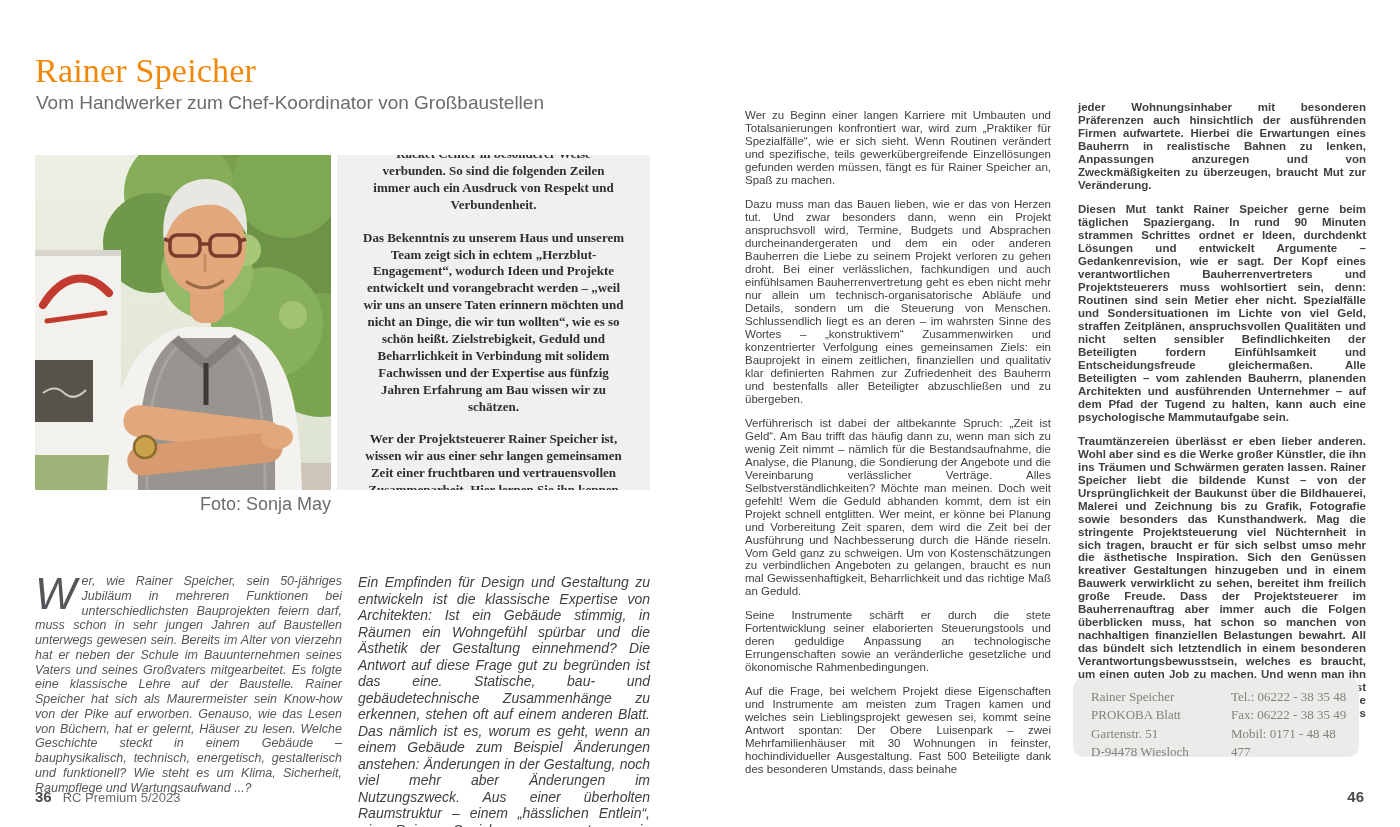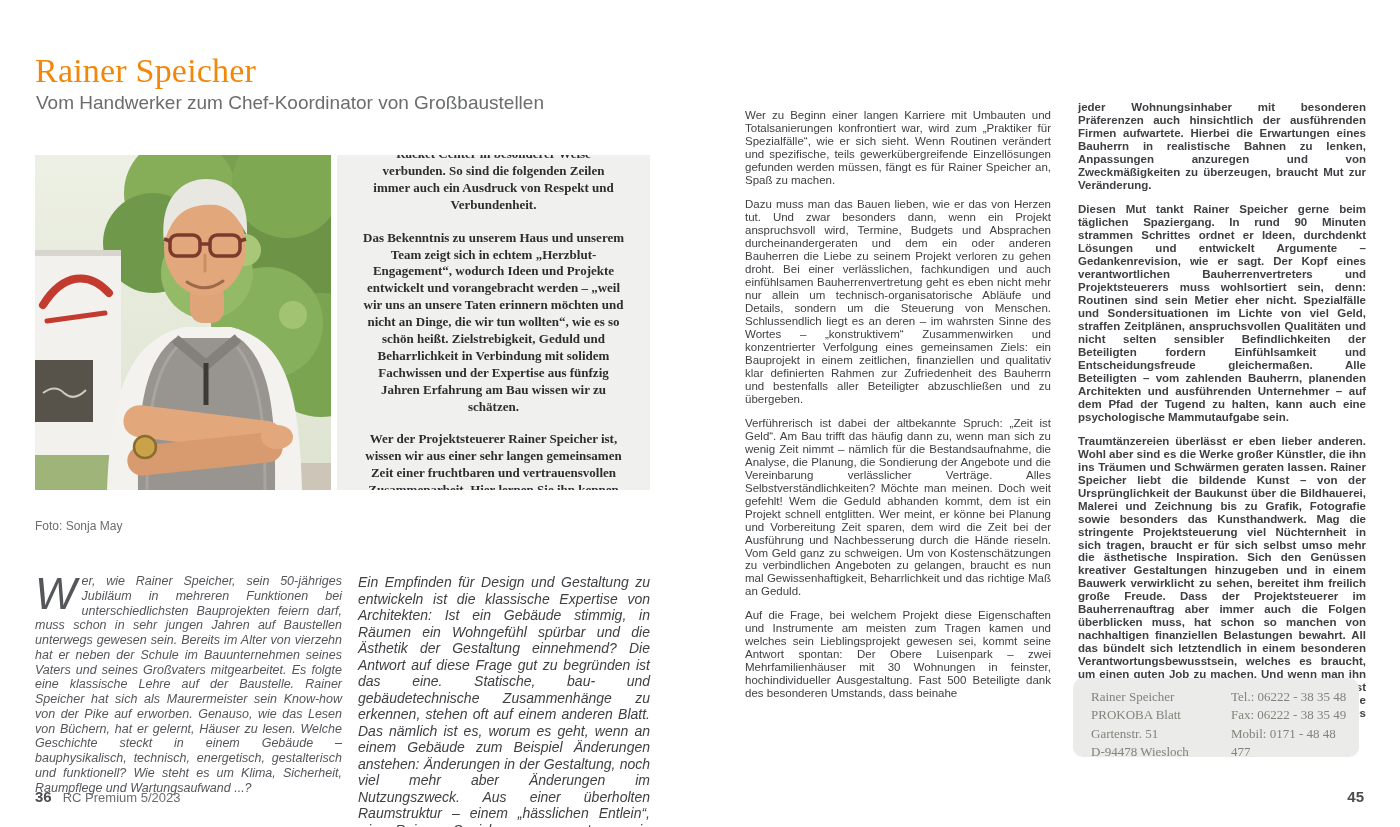--- a/index.html
+++ b/index.html
@@ -27,22 +27,22 @@
   }
 
   
   .photo {
     position: absolute; left: 35px; top: 155px;
     width: 296px; height: 335px; overflow: hidden;
     background: #e4e9dc;
   }
   .photo svg { display: block; width: 100%; height: 100%; }
   .photo-credit {
-    position: absolute; left: 35px; top: 519px; width: 296px;
-    text-align: left; font-size: 12px; color: #6b6c6e;
+    position: absolute; left: 35px; top: 494px; width: 296px;
+    text-align: right; font-size: 18px; color: #6b6c6e;
   }
 
   
   .intro-box {
     position: absolute; left: 337px; top: 155px;
     width: 313px; height: 335px;
     background: #f0f0ee;
     display: flex; flex-direction: column; justify-content: center;
     padding: 14px 26px; overflow: hidden;
     text-align: center;
@@ -188,20 +188,21 @@
   </div>
 
   <div class="col lcol2">
     <p>Ein Empfinden für Design und Gestaltung zu entwickeln ist die klassische Expertise von Architekten: Ist ein Gebäude stimmig, in Räumen ein Wohngefühl spürbar und die Ästhetik der Gestaltung einnehmend? Die Antwort auf diese Frage gut zu begründen ist das eine. Statische, bau- und gebäudetechnische Zusammenhänge zu erkennen, stehen oft auf einem anderen Blatt. Das nämlich ist es, worum es geht, wenn an einem Gebäude zum Beispiel Änderungen anstehen: Änderungen in der Gestaltung, noch viel mehr aber Änderungen im Nutzungszweck. Aus einer überholten Raumstruktur – einem „hässlichen Entlein“, wie Rainer Speicher es nennt – ein ansehnliches, wohnliches und zweckmäßiges Objekt („einen wunderschönen Schwan“) zu entwickeln, braucht Erfahrungen aus der praktischen Tätigkeit als Handwerker, Projektkoordinator und Bausachverständiger.</p>
   </div>
 
   <div class="col rcol1">
     <p>Wer zu Beginn einer langen Karriere mit Umbauten und Totalsanierungen konfrontiert war, wird zum „Praktiker für Spezialfälle“, wie er sich sieht. Wenn Routinen verändert und spezifische, teils gewerkübergreifende Einzellösungen gefunden werden müssen, fängt es für Rainer Speicher an, Spaß zu machen.</p>
     <p>Dazu muss man das Bauen lieben, wie er das von Herzen tut. Und zwar besonders dann, wenn ein Projekt anspruchsvoll wird, Termine, Budgets und Absprachen durcheinandergeraten und dem ein oder anderen Bauherren die Liebe zu seinem Projekt verloren zu gehen droht. Bei einer verlässlichen, fachkundigen und auch einfühlsamen Bauherrenvertretung geht es eben nicht mehr nur allein um technisch-organisatorische Abläufe und Details, sondern um die Steuerung von Menschen. Schlussendlich liegt es an deren – im wahrsten Sinne des Wortes – „konstruktivem“ Zusammenwirken und konzentrierter Verfolgung eines gemeinsamen Ziels: ein Bauprojekt in einem zeitlichen, finanziellen und qualitativ klar definierten Rahmen zur Zufriedenheit des Bauherrn und bestenfalls aller Beteiligter abzuschließen und zu übergeben.</p>
     <p>Verführerisch ist dabei der altbekannte Spruch: „Zeit ist Geld“. Am Bau trifft das häufig dann zu, wenn man sich zu wenig Zeit nimmt – nämlich für die Bestandsaufnahme, die Analyse, die Planung, die Sondierung der Angebote und die Vereinbarung verlässlicher Verträge. Alles Selbstverständlichkeiten? Möchte man meinen. Doch weit gefehlt! Wem die Geduld abhanden kommt, dem ist ein Projekt schnell entglitten. Wer meint, er könne bei Planung und Vorbereitung Zeit sparen, dem wird die Zeit bei der Ausführung und Nachbesserung durch die Hände rieseln. Vom Geld ganz zu schweigen. Um von Kostenschätzungen zu verbindlichen Angeboten zu gelangen, braucht es nun mal Gewissenhaftigkeit, Beharrlichkeit und das richtige Maß an Geduld.</p>
+    <p>Seine Instrumente schärft er durch die stete Fortentwicklung seiner elaborierten Steuerungstools und deren geduldige Anpassung an technologische Errungenschaften sowie an veränderliche gesetzliche und ökonomische Rahmenbedingungen.</p>
     <p>Auf die Frage, bei welchem Projekt diese Eigenschaften und Instrumente am meisten zum Tragen kamen und welches sein Lieblingsprojekt gewesen sei, kommt seine Antwort spontan: Der Obere Luisenpark – zwei Mehrfamilienhäuser mit 30 Wohnungen in feinster, hochindividueller Ausgestaltung. Fast 500 Beteiligte dank des besonderen Umstands, dass beinahe</p>
   </div>
 
   <div class="col rcol2">
     <p>jeder Wohnungsinhaber mit besonderen Präferenzen auch hinsichtlich der ausführenden Firmen aufwartete. Hierbei die Erwartungen eines Bauherrn in realistische Bahnen zu lenken, Anpassungen anzuregen und von Zweckmäßigkeiten zu überzeugen, braucht Mut zur Veränderung.</p>
     <p>Diesen Mut tankt Rainer Speicher gerne beim täglichen Spaziergang. In rund 90 Minuten strammen Schrittes ordnet er Ideen, durchdenkt Lösungen und entwickelt Argumente – Gedankenrevision, wie er sagt. Der Kopf eines verantwortlichen Bauherrenvertreters und Projektsteuerers muss wohlsortiert sein, denn: Routinen sind sein Metier eher nicht. Spezialfälle und Sondersituationen im Lichte von viel Geld, straffen Zeitplänen, anspruchsvollen Qualitäten und nicht selten sensibler Befindlichkeiten der Beteiligten fordern Einfühlsamkeit und Entscheidungsfreude gleichermaßen. Alle Beteiligten – vom zahlenden Bauherrn, planenden Architekten und ausführenden Unternehmer – auf dem Pfad der Tugend zu halten, kann auch eine psychologische Mammutaufgabe sein.</p>
     <p>Traumtänzereien überlässt er eben lieber anderen. Wohl aber sind es die Werke großer Künstler, die ihn ins Träumen und Schwärmen geraten lassen. Rainer Speicher liebt die bildende Kunst – von der Ursprünglichkeit der Baukunst über die Bildhauerei, Malerei und Zeichnung bis zu Grafik, Fotografie sowie besonders das Kunsthandwerk. Mag die stringente Projektsteuerung viel Nüchternheit in sich tragen, braucht er für sich selbst umso mehr die ästhetische Inspiration. Sich den Genüssen kreativer Gestaltungen hinzugeben und in einem Bauwerk verwirklicht zu sehen, bereitet ihm freilich große Freude. Dass der Projektsteuerer im Bauherrenauftrag aber immer auch die Folgen überblicken muss, hat schon so manchen von nachhaltigen finanziellen Belastungen bewahrt. All das bündelt sich letztendlich in einem besonderen Verantwortungsbewusstsein, welches es braucht, um einen guten Job zu machen. Und wenn man ihn fragt, was sein Berufsleben so lebenswert macht, ist eine Antwort einfach: „Dass sich am Ende alle versöhnlich die Hand geben und sagen können, es ist gut geworden“!</p>
   </div>
 
   <div class="contact-card">
@@ -213,15 +214,15 @@
     </div>
     <div class="tel">
       <p>Tel.: 06222 - 38 35 48</p>
       <p>Fax: 06222 - 38 35 49</p>
       <p>Mobil: 0171 - 48 48 477</p>
 
     </div>
   </div>
 
   <div class="footer-left"><b>36</b><span>RC Premium 5/2023</span></div>
-  <div class="footer-right">45</div>
+  <div class="footer-right">46</div>
 
 </div>
 
 </body></html>

